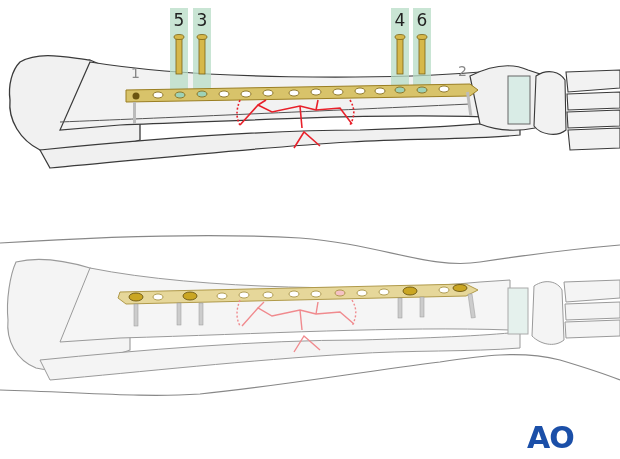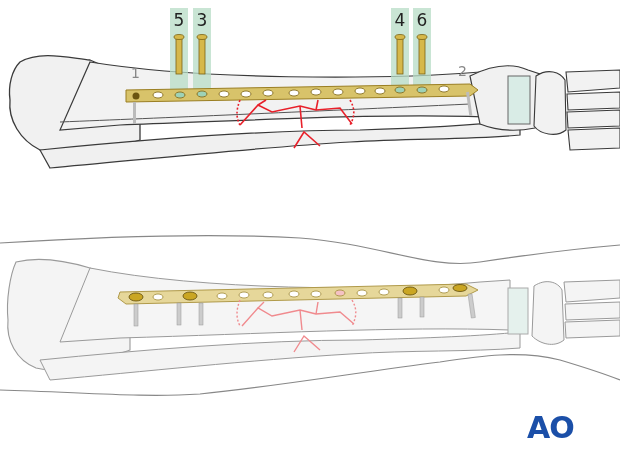--- a/index.html
+++ b/index.html
@@ -1,21 +1,21 @@
 <!DOCTYPE html>
 <html><head>
 <meta charset="utf-8">
 <style>
   html, body { margin: 0; padding: 0; background: #ffffff; }
   body { width: 620px; height: 459px; position: relative; overflow: hidden; font-family: "Liberation Sans", sans-serif; }
   svg { position: absolute; left: 0; top: 0; }
   .label { position: absolute; font-family: "DejaVu Sans", sans-serif; }
   .screw-num { font-size: 17px; color: #222; width: 24px; text-align: center; }
   .end-num { font-size: 14px; color: #888; }
-  .logo { position: absolute; left: 527px; top: 410px; font-family: "DejaVu Sans", sans-serif; font-size: 30px; font-weight: bold; color: #1b4fa8; letter-spacing: -1px; }
+  .logo { position: absolute; left: 527px; top: 420px; font-family: "DejaVu Sans", sans-serif; font-size: 30px; font-weight: bold; color: #1b4fa8; letter-spacing: -1px; }
 </style>
 </head>
 <body>
 
 <svg width="620" height="459" viewBox="0 0 620 459">
 
   <g>
 
     <path d="M20,62 C40,50 70,58 90,60 C110,68 125,80 140,92 L140,140 C110,150 70,160 40,150 C20,140 8,120 10,100 C8,85 12,70 20,62 Z" fill="#f1f1f1" stroke="#3a3a3a" stroke-width="1.3"></path>
 

